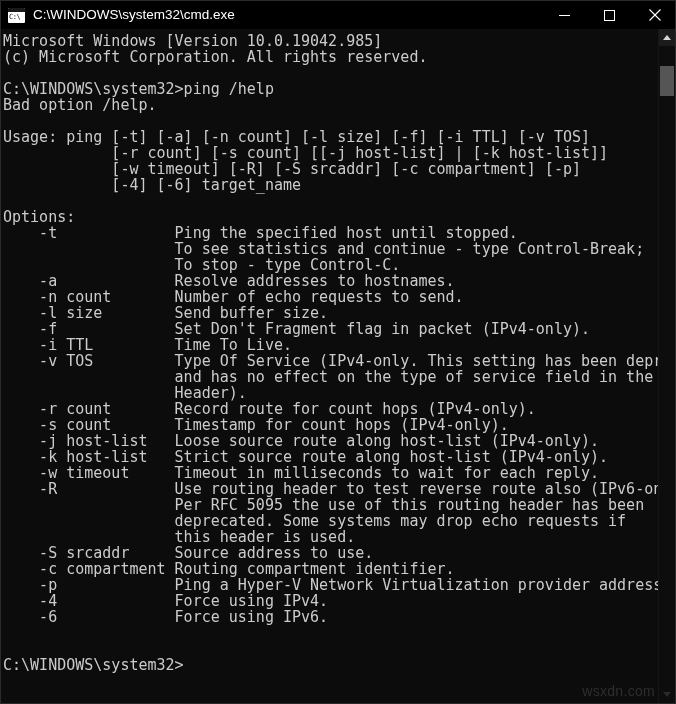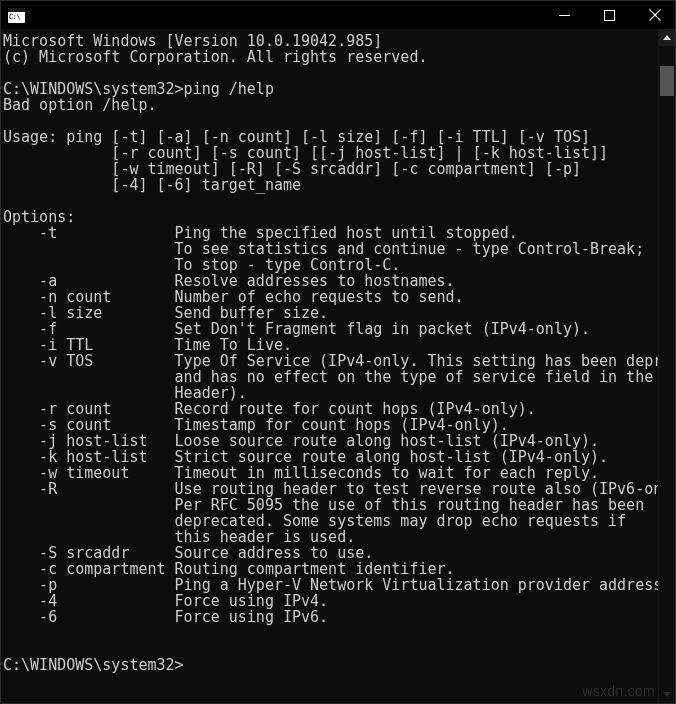--- a/index.html
+++ b/index.html
@@ -181,20 +181,21 @@
 <body>
 
 <div class="window">
 
   <div class="titlebar">
     <div class="title-left">
       <div class="cmd-icon">
         <div class="bar"></div>
         <div class="glyph">C:\</div>
       </div>
+      <div class="title-text">C:\WINDOWS\system32\cmd.exe</div>
     </div>
     <div class="title-buttons">
       <div class="tb-btn">
         <svg width="11" height="11" viewBox="0 0 11 11" aria-hidden="true">
           <rect x="0" y="5" width="11" height="1" fill="#ffffff"></rect>
         </svg>
       </div>
       <div class="tb-btn">
         <svg width="11" height="11" viewBox="0 0 11 11" aria-hidden="true">
           <rect x="0.5" y="0.5" width="10" height="10" fill="none" stroke="#ffffff" stroke-width="1"></rect>

